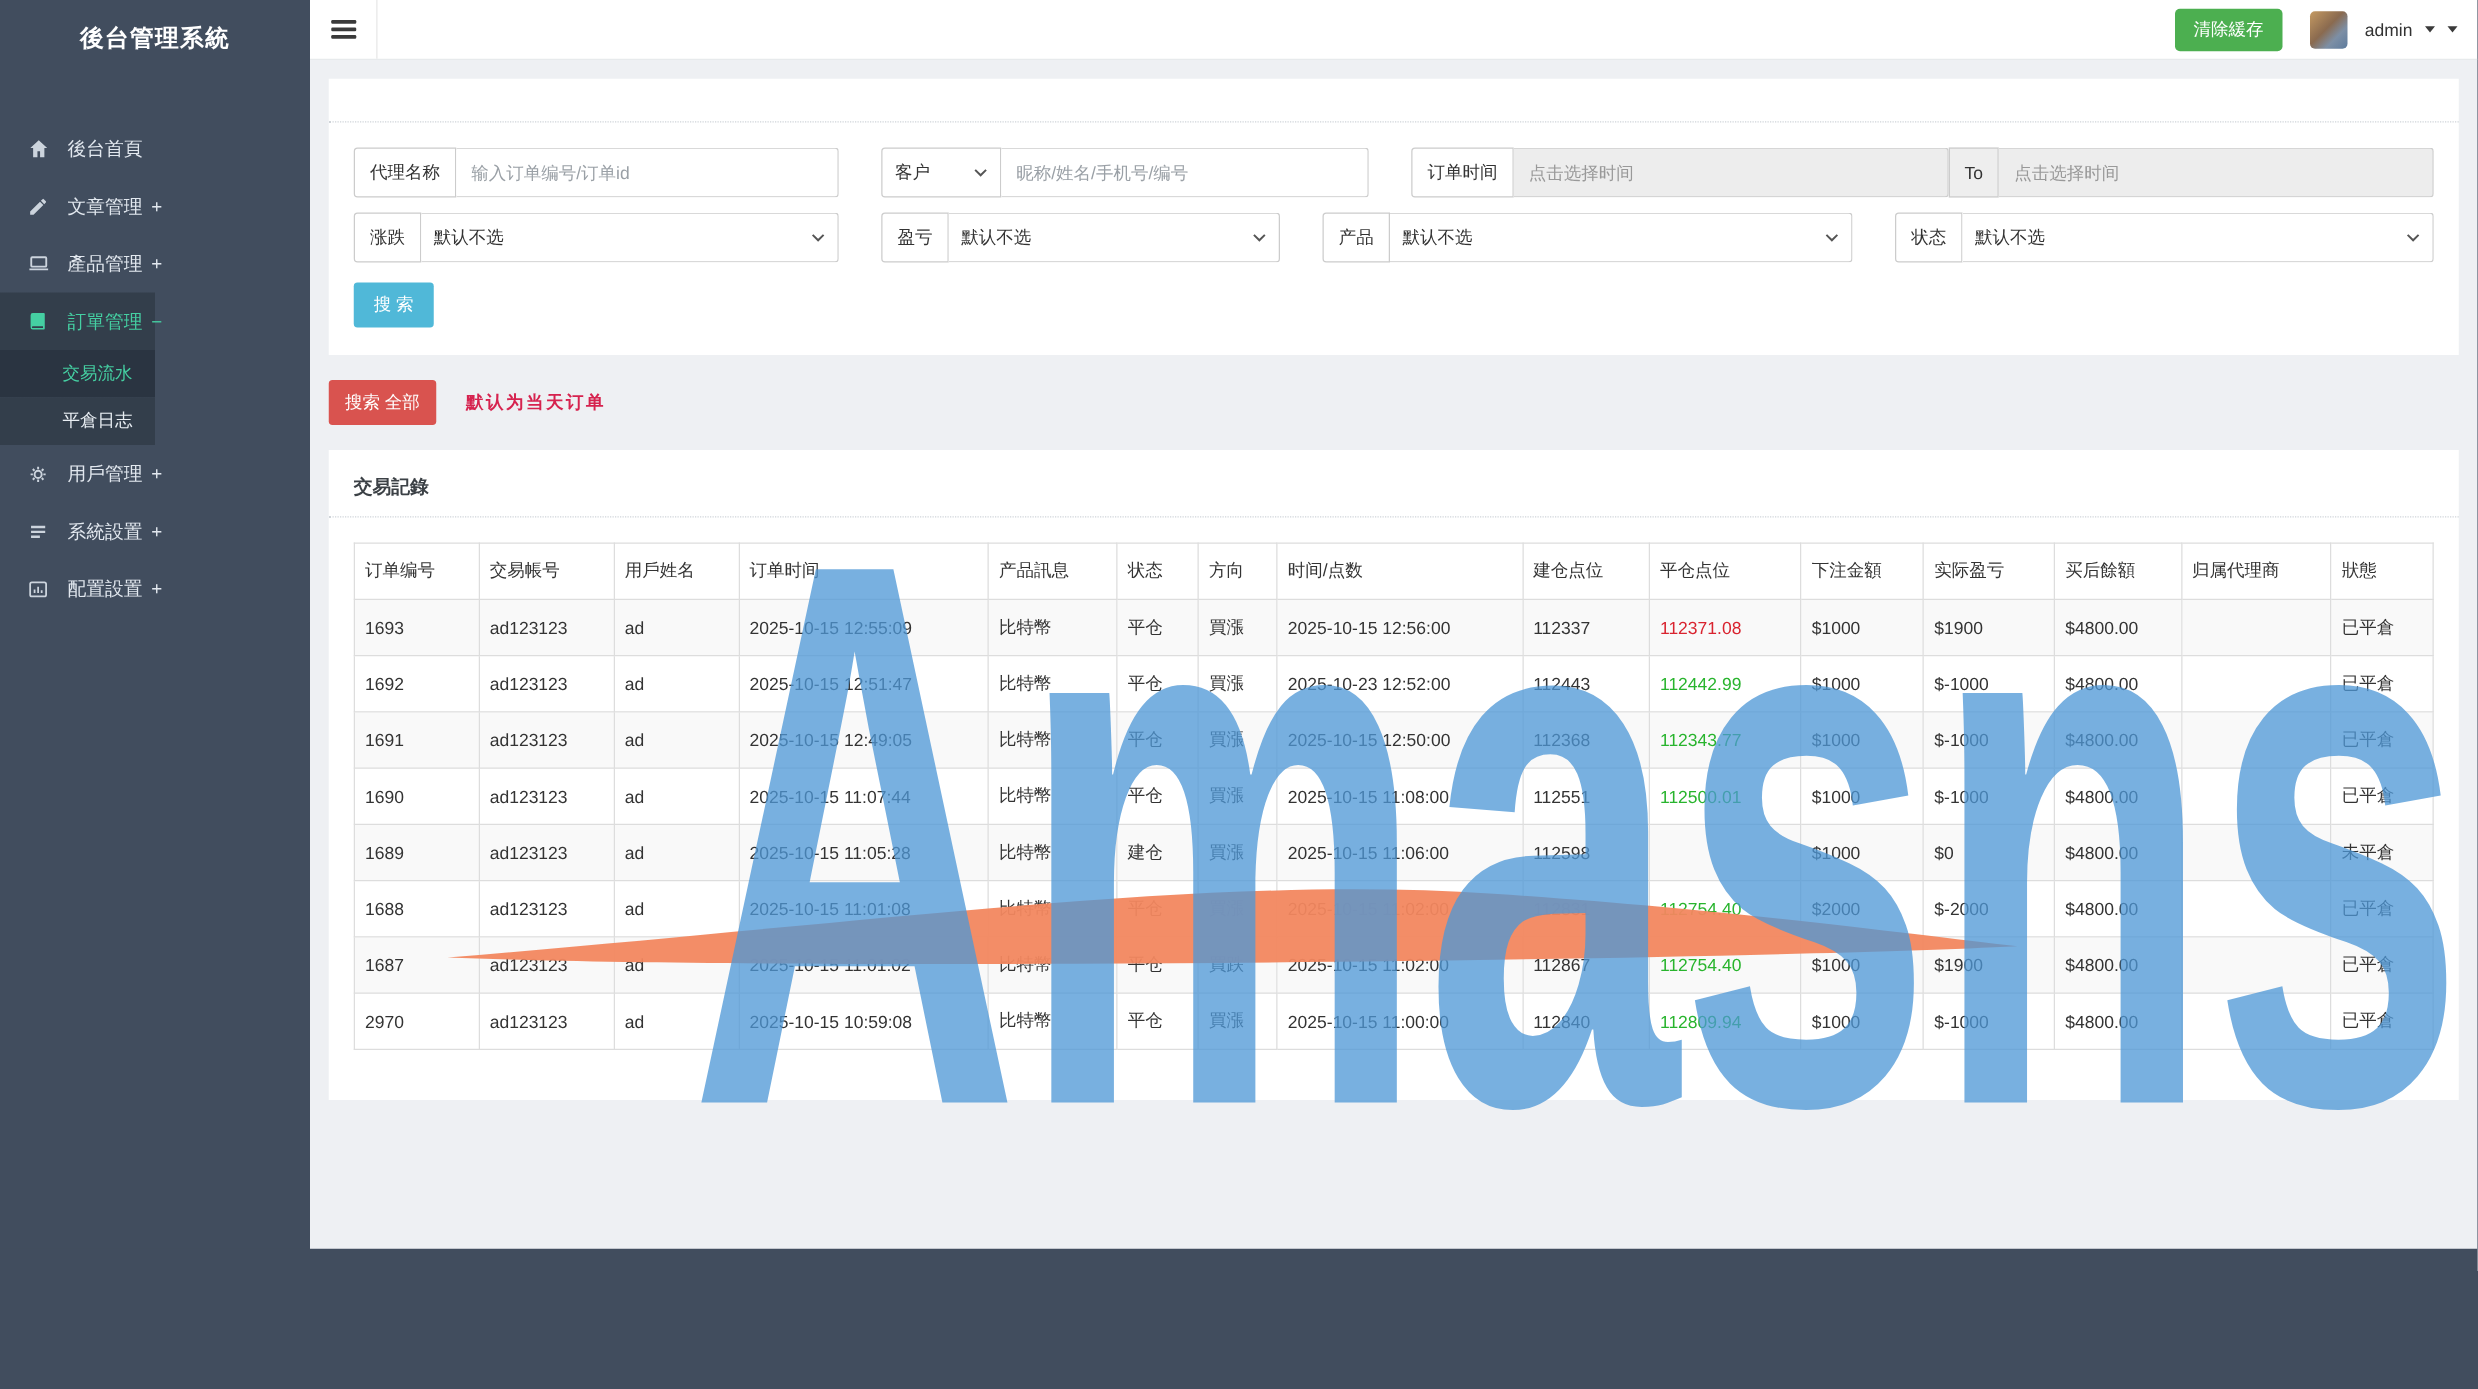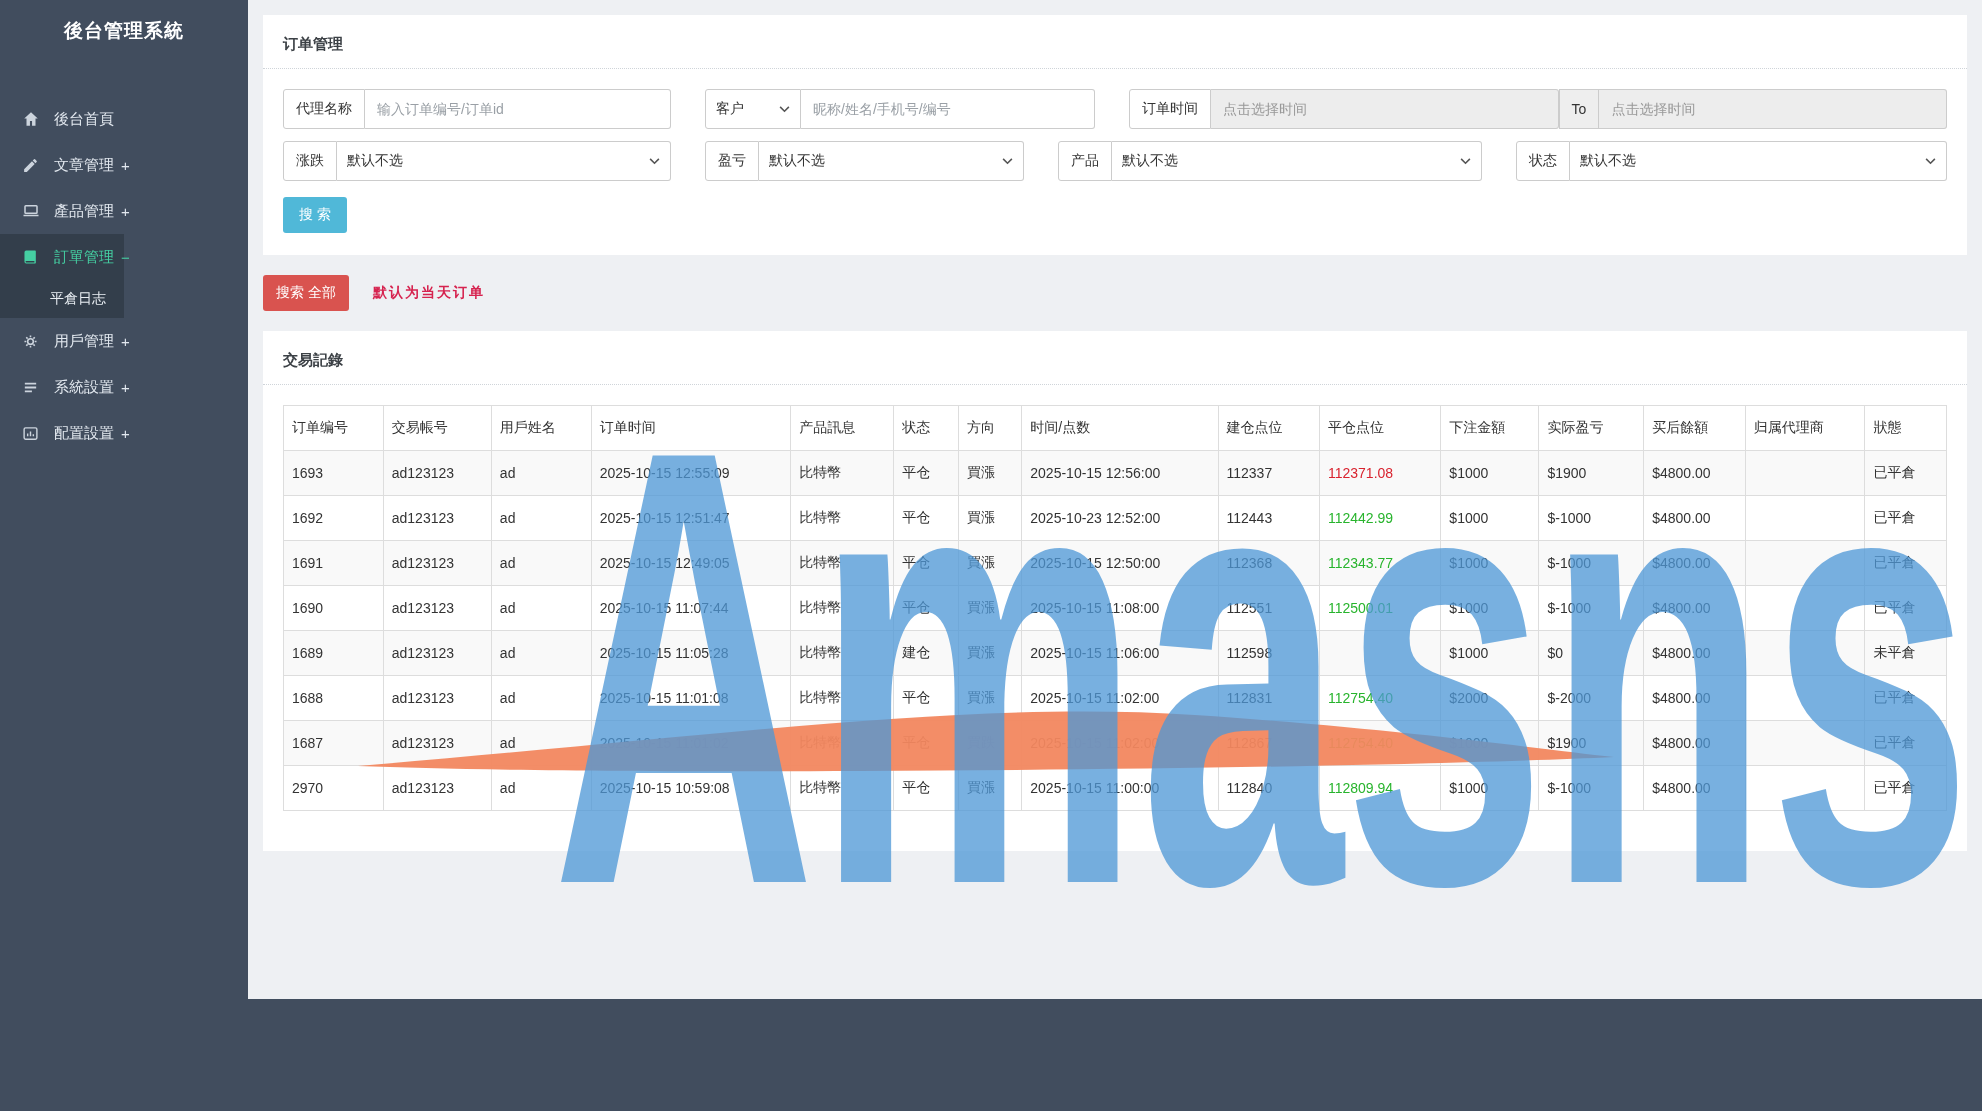--- a/index.html
+++ b/index.html
@@ -118,20 +118,23 @@
         <div class="nav-item block active-parent">
           <span class="mi">
             <svg viewBox="0 0 24 24" width="17" height="17" fill="currentColor">
                 <path d="M6 2h12.5a1 1 0 011 1v16.5a1 1 0 01-1 1H6a2.5 2.5 0 01-2.5-2.5V4.5A2.5 2.5 0 016 2zm0 15a1 1 0 000 2h11.5v-2H6z"></path>
               </svg>
           </span>
           <span>訂單管理</span>
           <span class="suffix">−</span>
         </div>
 
+        <div class="nav-sub active">
+          <span>交易流水</span>
+        </div>
         <div class="nav-sub">
           <span>平倉日志</span>
         </div>
 
         <div class="nav-item">
           <span class="mi">
             <svg viewBox="0 0 24 24" width="17" height="17" fill="none" stroke="currentColor" stroke-width="2.2">
                 <circle cx="12" cy="12" r="4"></circle>
                 <path d="M12 3.5v2.6M12 17.9v2.6M3.5 12h2.6M17.9 12h2.6M6 6l1.9 1.9M16.1 16.1L18 18M18 6l-1.9 1.9M7.9 16.1L6 18"></path>
               </svg>
@@ -159,25 +162,40 @@
           </span>
           <span>配置設置</span>
           <span class="suffix">+</span>
         </div>
 
       </nav>
     </aside>
 
     <div class="main">
 
+      <header class="topbar">
+        <div class="hamburger">
+          <div class="bars">
+              <span></span>
+              <span></span>
+              <span></span>
+            </div>
+        </div>
+        <div class="topbar-right">
+          <button class="btn-clear">清除緩存</button>
+          <span class="avatar"></span>
+          <span class="admin-name">admin</span>
+          <span class="caret"></span>
+          <span class="caret"></span>
+        </div>
+      </header>
 
       <div class="content">
 
         <section class="card">
-          <div class="card-title">订单管理</div>
           <div class="dotted"></div>
 
           <div class="frow">
             <div class="fg g1">
               <span class="addon">代理名称</span>
               <input class="tinput" type="text" placeholder="输入订单编号/订单id" style="">
             </div>
             <div class="fg g2">
               <span class="selbox first">
                 <span>客户</span>

